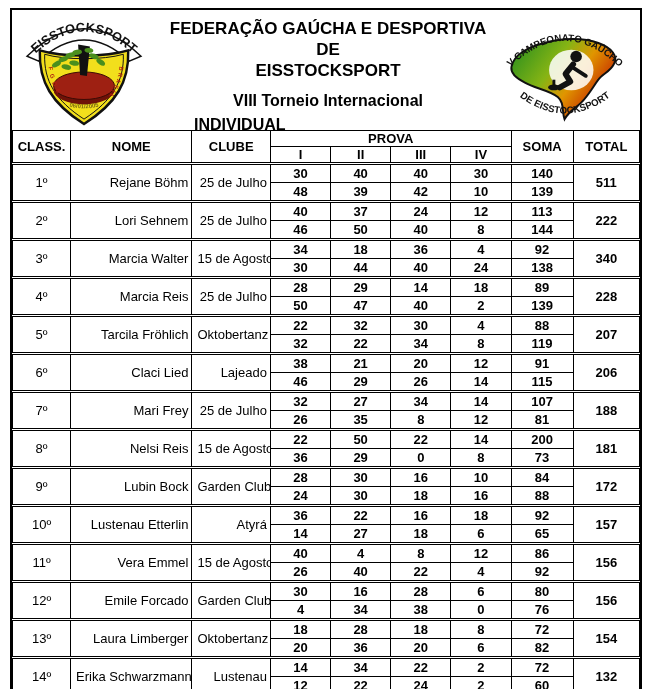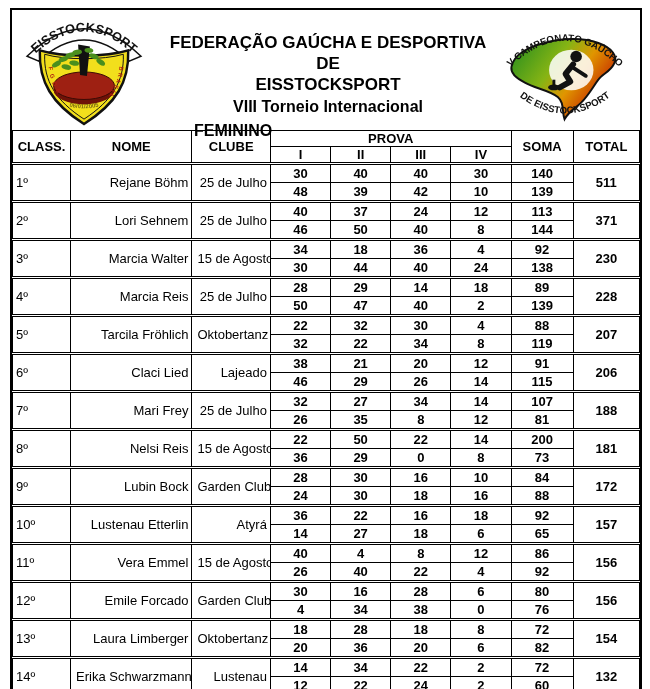--- a/index.html
+++ b/index.html
@@ -4,33 +4,33 @@
 <style>
   html,body{margin:0;padding:0;background:#fff;}
   body{width:650px;height:689px;overflow:hidden;position:relative;
        font-family:"Liberation Sans",sans-serif;color:#000;}
   .sheet{position:absolute;left:10px;top:8px;width:632px;box-sizing:border-box;
          border:2px solid #000;background:#fff;}
   
   .hdr{display:flex;align-items:flex-start;height:120px;box-sizing:border-box;}
   .logo-left{width:138px;flex:0 0 138px;padding:3px 0 0 8px;}
   .logo-right{width:138px;flex:0 0 138px;padding:4px 4px 0 0;}
-  .hdr-center{flex:1;padding-top:22px;}
+  .hdr-center{flex:1;padding-top:8px;}
   .fed-line{font-weight:bold;font-size:17px;text-align:center;line-height:21px;letter-spacing:0;}
-  .tourn-line{font-weight:bold;font-size:16px;text-align:center;line-height:20px;margin-top:2px;}
+  .tourn-line{font-weight:bold;font-size:16px;text-align:center;line-height:20px;margin-top:10px;}
   .pair-row{display:flex;justify-content:space-between;font-weight:bold;font-size:16px;
             margin:4px 0 0 36px;line-height:20px;}
   .pair-row .right-col{width:108px;text-align:left;}
   
   table{border-collapse:collapse;width:100%;table-layout:fixed;}
   th,td{border:1px solid #000;padding:0 3px;overflow:hidden;white-space:nowrap;}
   thead th{font-size:13px;font-weight:bold;text-align:center;height:15px;line-height:15px;}
   thead tr.top th{height:15px;}
   tbody td{font-size:13px;height:17px;line-height:17px;}
-  td.c{}
+  td.c{text-align:center;}
   td.l{text-align:right;padding-left:5px;}
   td.num{text-align:center;font-weight:bold;}
   tr.group-start td{border-top:3px double #000;}
   thead tr.sub th{border-bottom:2px solid #000;}
 </style>
 </head>
 <body>
 
 <div class="sheet">
 
@@ -80,21 +80,21 @@
           <textPath href="#dateArc" startOffset="50%" text-anchor="middle">06/01/2005</textPath>
         </text>
       </svg>
     </div>
 
     <div class="hdr-center">
       <div class="fed-line">FEDERAÇÃO GAÚCHA E DESPORTIVA DE</div>
       <div class="fed-line">EISSTOCKSPORT</div>
       <div class="tourn-line">VIII Torneio Internacional</div>
       <div class="pair-row">
-        <span class="right-col">FEMININO</span>
+        <span>INDIVIDUAL</span>
       </div>
     </div>
 
     <div class="logo-right">
       <svg width="134" height="114" viewBox="0 0 135 118">
         <defs>
           <linearGradient id="mapgrad" x1="0" y1="0" x2="1" y2="0.55">
             <stop offset="0" stop-color="#1f8a1f"></stop>
             <stop offset="0.45" stop-color="#86b414"></stop>
             <stop offset="0.68" stop-color="#e09500"></stop>
@@ -174,39 +174,39 @@
         </tr>
         <tr class="group-start">
           <td class="c" rowspan="2">2º</td>
           <td class="l" rowspan="2">Lori Sehnem</td>
           <td class="l" rowspan="2">25 de Julho</td>
           <td class="num">40</td>
           <td class="num">37</td>
           <td class="num">24</td>
           <td class="num">12</td>
           <td class="num">113</td>
-          <td class="num" rowspan="2">371</td>
+          <td class="num" rowspan="2">222</td>
         </tr>
         <tr>
           <td class="num">46</td>
           <td class="num">50</td>
           <td class="num">40</td>
           <td class="num">8</td>
           <td class="num">144</td>
         </tr>
         <tr class="group-start">
           <td class="c" rowspan="2">3º</td>
           <td class="l" rowspan="2">Marcia Walter</td>
           <td class="l" rowspan="2">15 de Agosto</td>
           <td class="num">34</td>
           <td class="num">18</td>
           <td class="num">36</td>
           <td class="num">4</td>
           <td class="num">92</td>
-          <td class="num" rowspan="2">230</td>
+          <td class="num" rowspan="2">340</td>
         </tr>
         <tr>
           <td class="num">30</td>
           <td class="num">44</td>
           <td class="num">40</td>
           <td class="num">24</td>
           <td class="num">138</td>
         </tr>
         <tr class="group-start">
           <td class="c" rowspan="2">4º</td>

